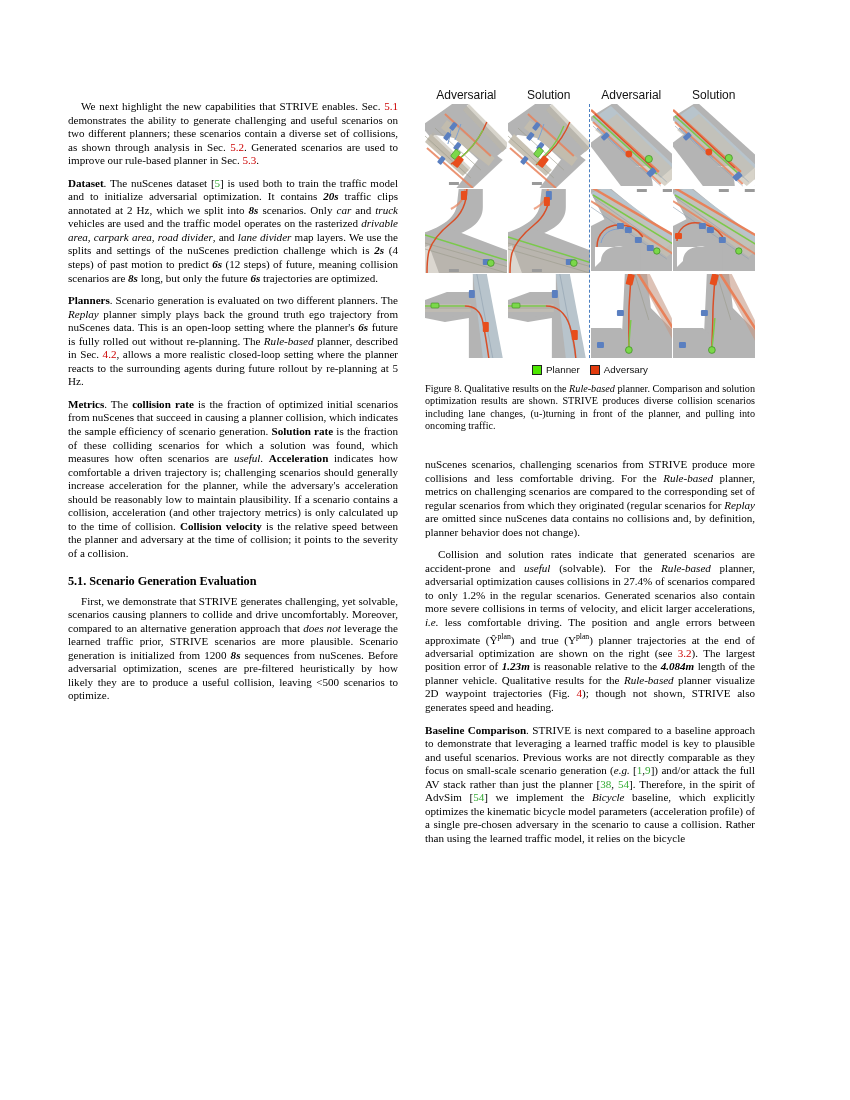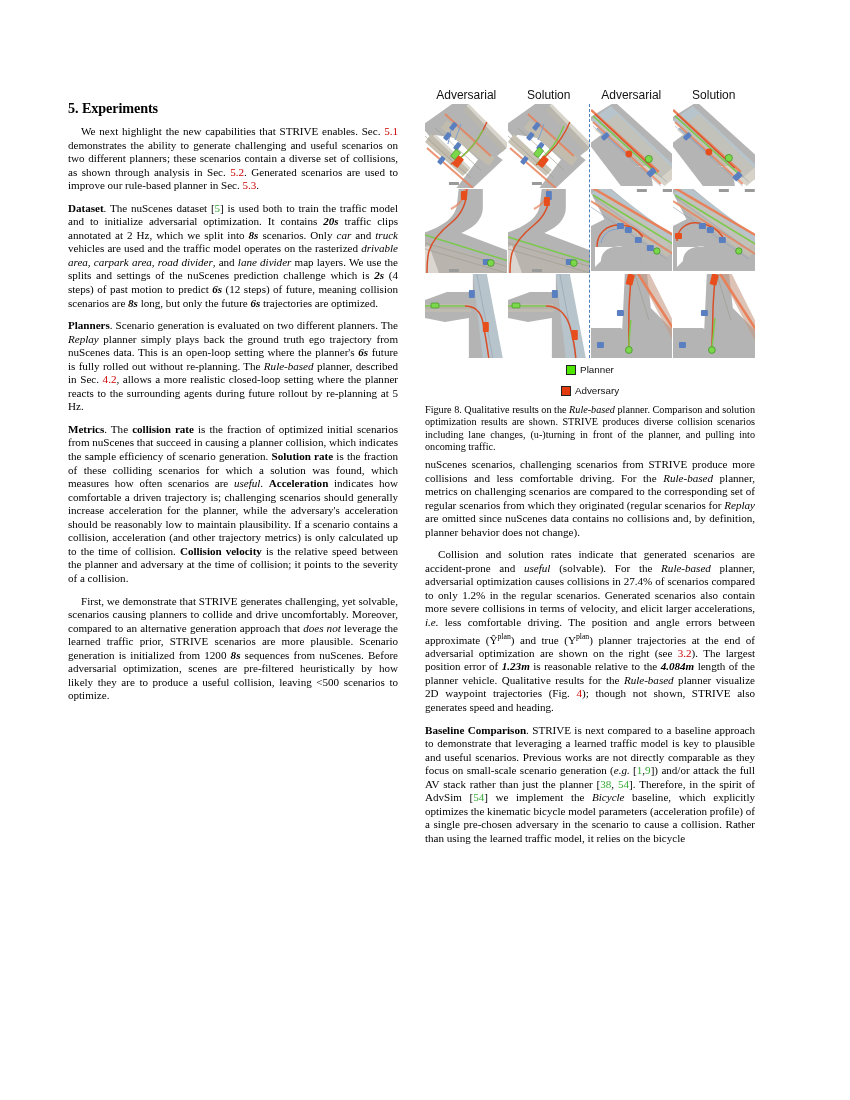--- a/index.html
+++ b/index.html
@@ -66,45 +66,45 @@
   }
   .fig-divider {
     position:absolute; left:164px; top:0; bottom:0; width:0;
     border-left:1.3px dashed #4a7fc1;
     z-index:5;
   }
   .legend {
     display:flex; justify-content:center; align-items:center;
     gap:10px; margin-top:6px;
     font-family:"Liberation Sans","DejaVu Sans",sans-serif;
-    font-size:9.8px; color:#111;flex-direction:column;
+    font-size:9.8px; color:#111;
   }
   .legend .sw {
     display:inline-block; width:10px; height:10px;
     border:1.2px solid #222; vertical-align:-1px; margin-right:4px;
   }
   .legend .item { display:flex; align-items:center; }
   .fig-caption {
     margin-top:8px; font-size:10.2px; line-height:12.4px;
     text-align:justify;
   }
   svg { display:block; width:100%; height:100%; }
 </style>
 </head>
 <body>
 
 <div class="page">
 
   <div class="col col-left">
-    <h2 class="sec">5. Experiments</h2>
     <div id="left-body">
         <p class="indent"><span>We next highlight the new capabilities that STRIVE enables. Sec. </span><span class="ref">5.1</span><span> demonstrates the ability to generate challenging and useful scenarios on two different planners; these scenarios contain a diverse set of collisions, as shown through analysis in Sec. </span><span class="ref">5.2</span><span>. Generated scenarios are used to improve our rule-based planner in Sec. </span><span class="ref">5.3</span><span>.</span></p>
         <p><b>Dataset</b><span>. The nuScenes dataset [</span><span class="cite">5</span><span>] is used both to train the traffic model and to initialize adversarial optimization. It contains </span><span class="mathit">20s</span><span> traffic clips annotated at 2 Hz, which we split into </span><span class="mathit">8s</span><span> scenarios. Only </span><i>car</i><span> and </span><i>truck</i><span> vehicles are used and the traffic model operates on the rasterized </span><i>drivable area, carpark area, road divider</i><span>, and </span><i>lane divider</i><span> map layers. We use the splits and settings of the nuScenes prediction challenge which is </span><span class="mathit">2s</span><span> (4 steps) of past motion to predict </span><span class="mathit">6s</span><span> (12 steps) of future, meaning collision scenarios are </span><span class="mathit">8s</span><span> long, but only the future </span><span class="mathit">6s</span><span> trajectories are optimized.</span></p>
         <p><b>Planners</b><span>. Scenario generation is evaluated on two different planners. The </span><i>Replay</i><span> planner simply plays back the ground truth ego trajectory from nuScenes data. This is an open-loop setting where the planner's </span><span class="mathit">6s</span><span> future is fully rolled out without re-planning. The </span><i>Rule-based</i><span> planner, described in Sec. </span><span class="ref">4.2</span><span>, allows a more realistic closed-loop setting where the planner reacts to the surrounding agents during future rollout by re-planning at 5 Hz.</span></p>
         <p><b>Metrics</b><span>. The </span><b>collision rate</b><span> is the fraction of optimized initial scenarios from nuScenes that succeed in causing a planner collision, which indicates the sample efficiency of scenario generation. </span><b>Solution rate</b><span> is the fraction of these colliding scenarios for which a solution was found, which measures how often scenarios are </span><i>useful</i><span>. </span><b>Acceleration</b><span> indicates how comfortable a driven trajectory is; challenging scenarios should generally increase acceleration for the planner, while the adversary's acceleration should be reasonably low to maintain plausibility. If a scenario contains a collision, acceleration (and other trajectory metrics) is only calculated up to the time of collision. </span><b>Collision velocity</b><span> is the relative speed between the planner and adversary at the time of collision; it points to the severity of a collision.</span></p>
+        <h2 class="subsec">5.1. Scenario Generation Evaluation</h2>
         <p class="indent"><span>First, we demonstrate that STRIVE generates challenging, yet solvable, scenarios causing planners to collide and drive uncomfortably. Moreover, compared to an alternative generation approach that </span><i>does not</i><span> leverage the learned traffic prior, STRIVE scenarios are more plausible. Scenario generation is initialized from 1200 </span><span class="mathit">8s</span><span> sequences from nuScenes. Before adversarial optimization, scenes are pre-filtered heuristically by how likely they are to produce a useful collision, leaving &lt;500 scenarios to optimize.</span></p>
       </div>
   </div>
 
   <div class="figure">
 
     <div class="fig-headers">
       <span>Adversarial</span>
       <span>Solution</span>
       <span>Adversarial</span>

